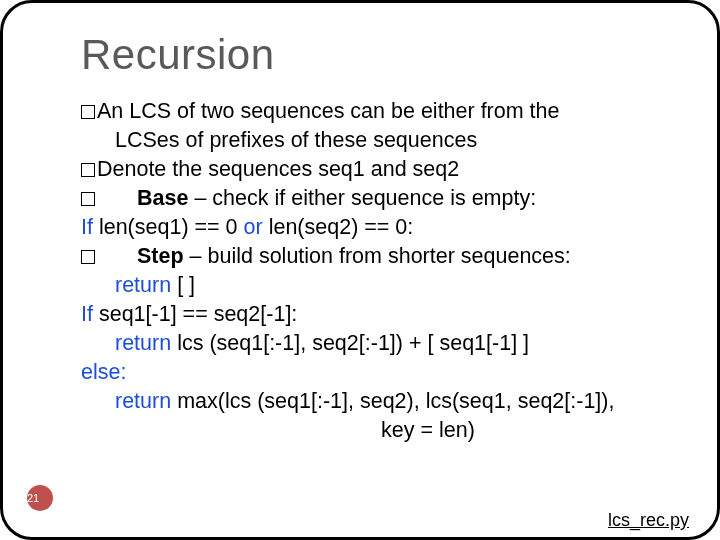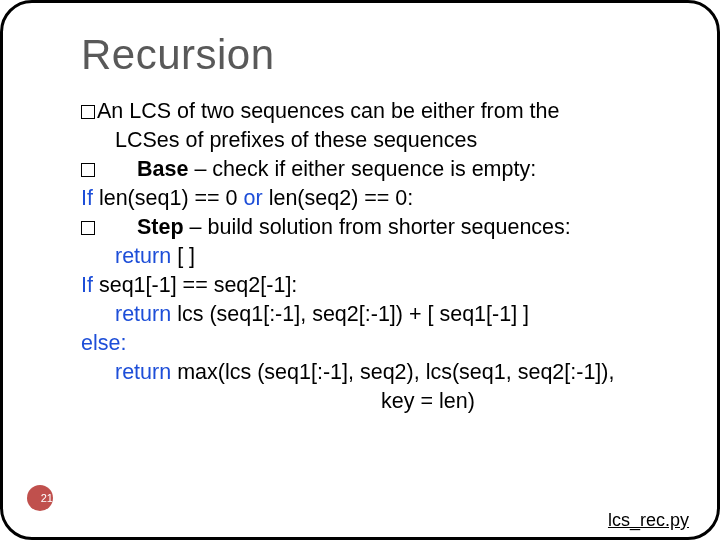--- a/index.html
+++ b/index.html
@@ -53,21 +53,21 @@
     left: 24px;
     bottom: 26px;
     width: 26px;
     height: 26px;
     border-radius: 50%;
     background: #C0504D;
     color: #fff;
     font-size: 11px;
     display: flex;
     align-items: center;
-    justify-content: flex-end;
+    justify-content: flex-start;
   }
   .file-link {
     position: absolute;
     right: 28px;
     bottom: 6px;
     font-size: 18px;
     color: #000;
     text-decoration: underline;
     cursor: pointer;
   }
@@ -81,20 +81,23 @@
 
   <div class="body">
 
     <span class="line">
       <span class="bullet-box"></span><span>An LCS of two sequences can be either from the</span>
     </span>
     <span class="line indent">
       <span>LCSes of prefixes of these sequences</span>
     </span>
 
+    <span class="line">
+      <span class="bullet-box"></span><span>Denote the sequences seq1 and seq2</span>
+    </span>
 
     <span class="line">
       <span class="bullet-box"></span><span class="b">Base</span><span> – check if either sequence is empty:</span>
     </span>
 
     <span class="line">
       <span class="kw">If </span><span>len(seq1) == 0</span><span class="kw"> or </span><span>len(seq2) == 0:</span>
     </span>
 
     <span class="line">

